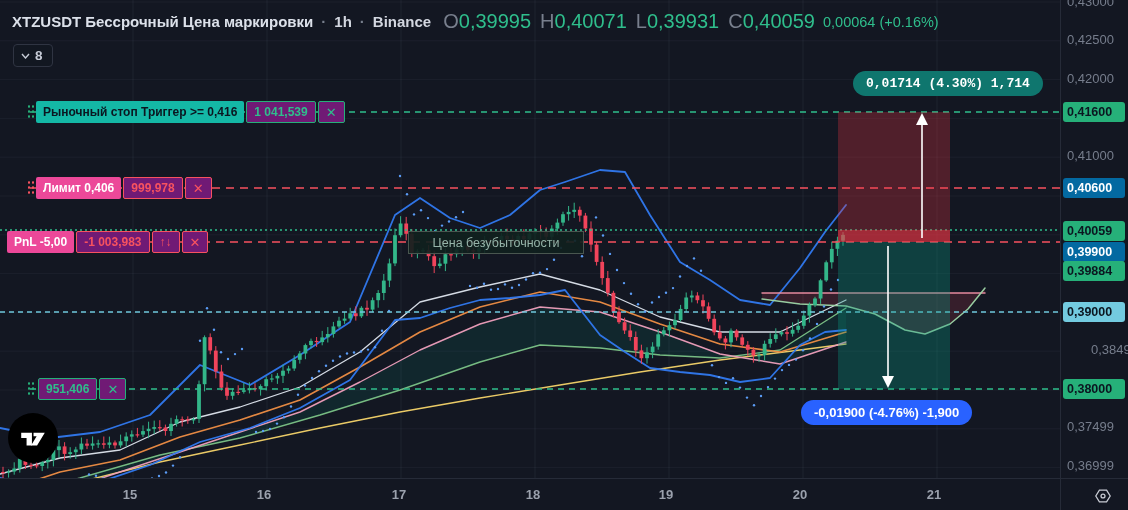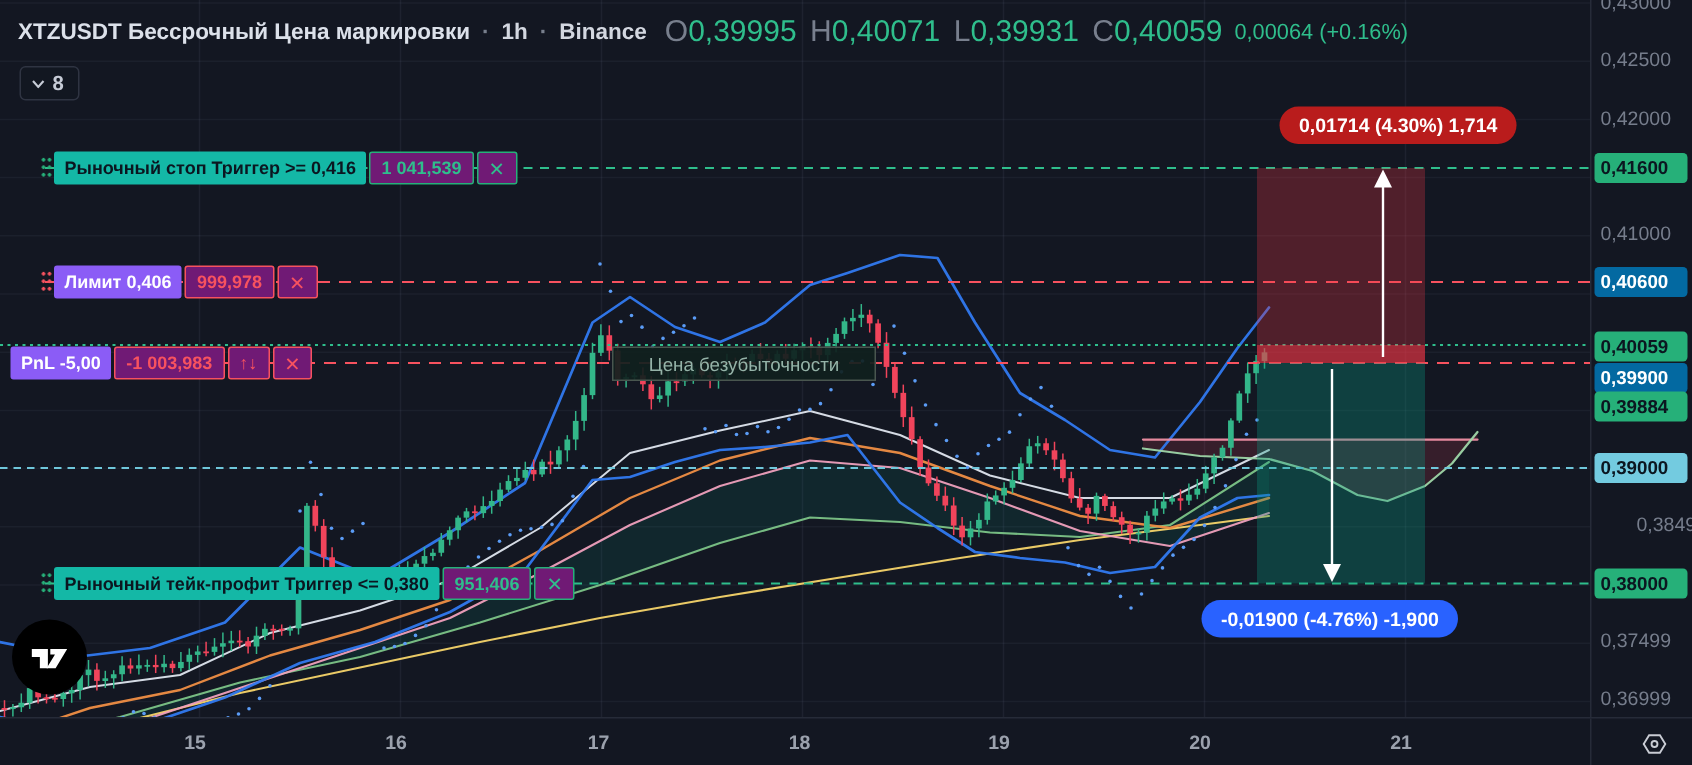--- a/index.html
+++ b/index.html
@@ -25,34 +25,34 @@
   .orow{position:absolute;display:flex;align-items:stretch;height:22px;font-size:12px;z-index:25;}
   .row-stop{top:101px;left:27px;}
   .row-limit{top:177px;left:27px;}
   .row-pnl{top:231px;left:7px;}
   .row-tp{top:378px;left:27px;}
   .handle{width:8px;align-self:center;height:16px;margin-right:1px;
      background-image:radial-gradient(circle,currentColor 1px,transparent 1.3px);
      background-size:4px 5px;cursor:grab;}
   .opill{display:flex;align-items:center;padding:0 7px;font-weight:700;border-radius:2px;cursor:grab;}
   .opill.g{background:#14b8a6;color:#0b1620;}
-  .opill.r{background:#8b5cf6;color:#fff;}
+  .opill.r{background:#ec4899;color:#fff;}
   .obox{display:flex;align-items:center;margin-left:2px;padding:0 7px;background:#701a75;
         border:1px solid;font-weight:700;border-radius:2px;cursor:pointer;}
   .obox.g{border-color:#26b079;color:#2fbe8c;}
   .obox.r{border-color:#f7525f;color:#f7525f;}
   .xglyph{font-size:13px;line-height:1;}
   
   #breakeven{position:absolute;left:408px;top:231px;width:176px;height:23px;z-index:24;
      display:flex;align-items:center;justify-content:center;font-size:12.5px;color:#95b3a8;
      background:rgba(16,33,30,.92);border:1px solid #49564f;box-sizing:border-box;cursor:grab;}
   
   .pill{position:absolute;color:#fff;font-size:13px;font-weight:700;border-radius:13px;
         padding:5px 13px;z-index:26;white-space:nowrap;}
-  #pill-risk{left:853px;top:71px;background:#b91c1c;}
+  #pill-risk{left:853px;top:71px;background:#0f766e;font-family:Liberation Mono, monospace;}
   #pill-reward{left:801px;top:400px;background:#2962ff;}
   
   #paxis{position:absolute;left:1060px;top:0;width:68px;height:478px;border-left:1px solid #262b38;
          box-sizing:border-box;z-index:20;background:#131722;cursor:ns-resize;}
   .ptick{position:absolute;left:6px;font-size:13px;color:#767d8c;}
   .pbadge{position:absolute;left:2px;width:62px;height:20px;border-radius:3px;display:flex;
           align-items:center;font-size:12.5px;font-weight:700;padding-left:4px;box-sizing:border-box;}
   .pbadge.green{background:#26b079;color:#0b1620;}
   .pbadge.red{background:#0369a1;color:#fff;}
   .pbadge.cyan{background:#73cbe0;color:#0b1620;}
@@ -582,21 +582,20 @@
     <span class="obox r">
         <span>↑↓</span>
       </span>
     <span class="obox r">
         <span class="xglyph">✕</span>
       </span>
   </div>
 
   <div class="orow row-tp">
     <span class="handle" style="color:#26b079"></span>
-    <span class="opill g">Рыночный тейк-профит Триггер &lt;= 0,380</span>
     <span class="obox g">951,406</span>
     <span class="obox g">
         <span class="xglyph">✕</span>
       </span>
   </div>
 
   <div id="breakeven">Цена безубыточности</div>
 
   <div class="pill" id="pill-risk">0,01714 (4.30%) 1,714</div>
   <div class="pill" id="pill-reward">-0,01900 (-4.76%) -1,900</div>

